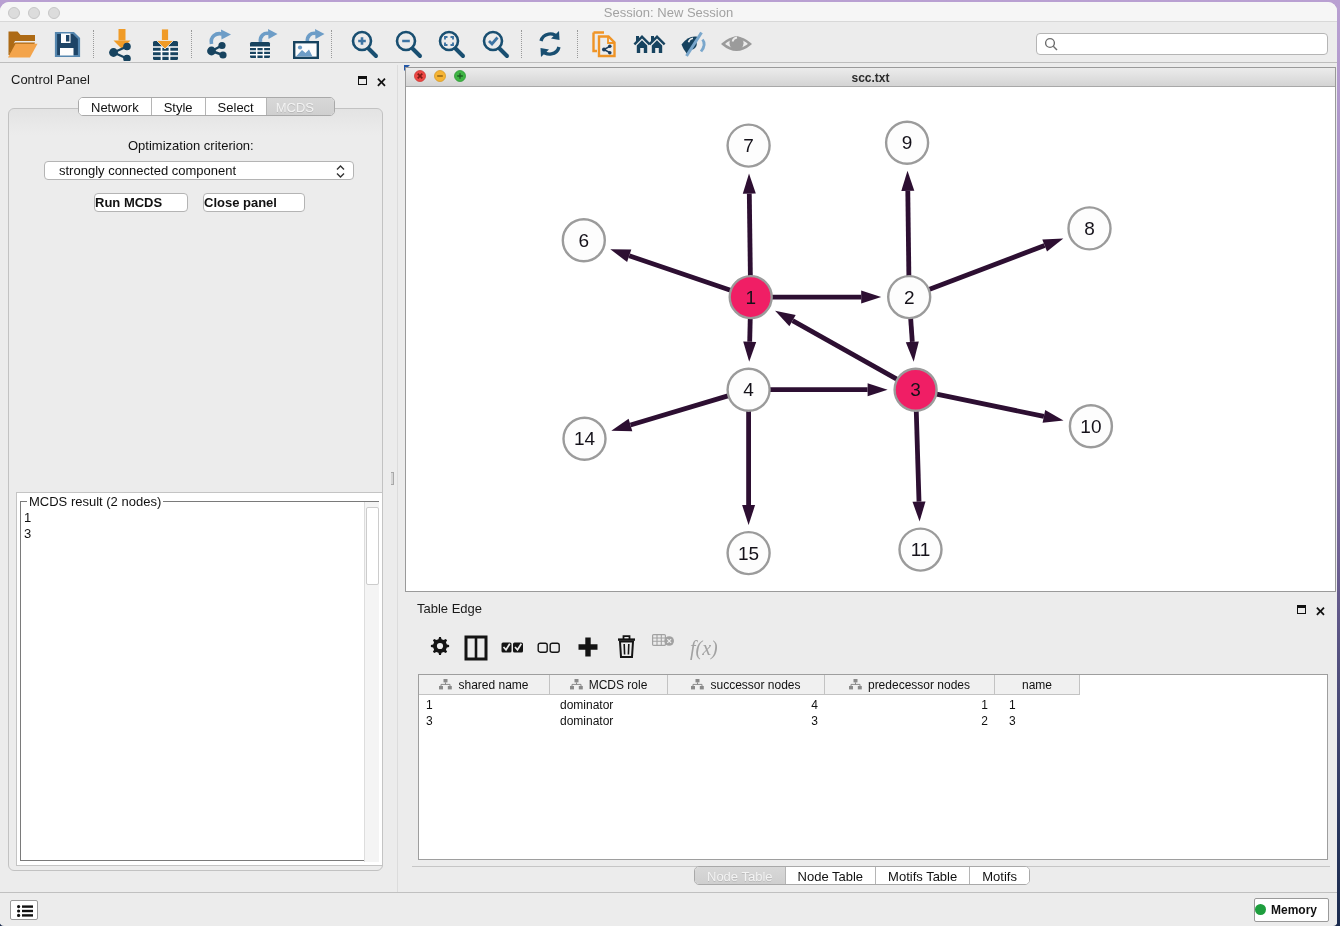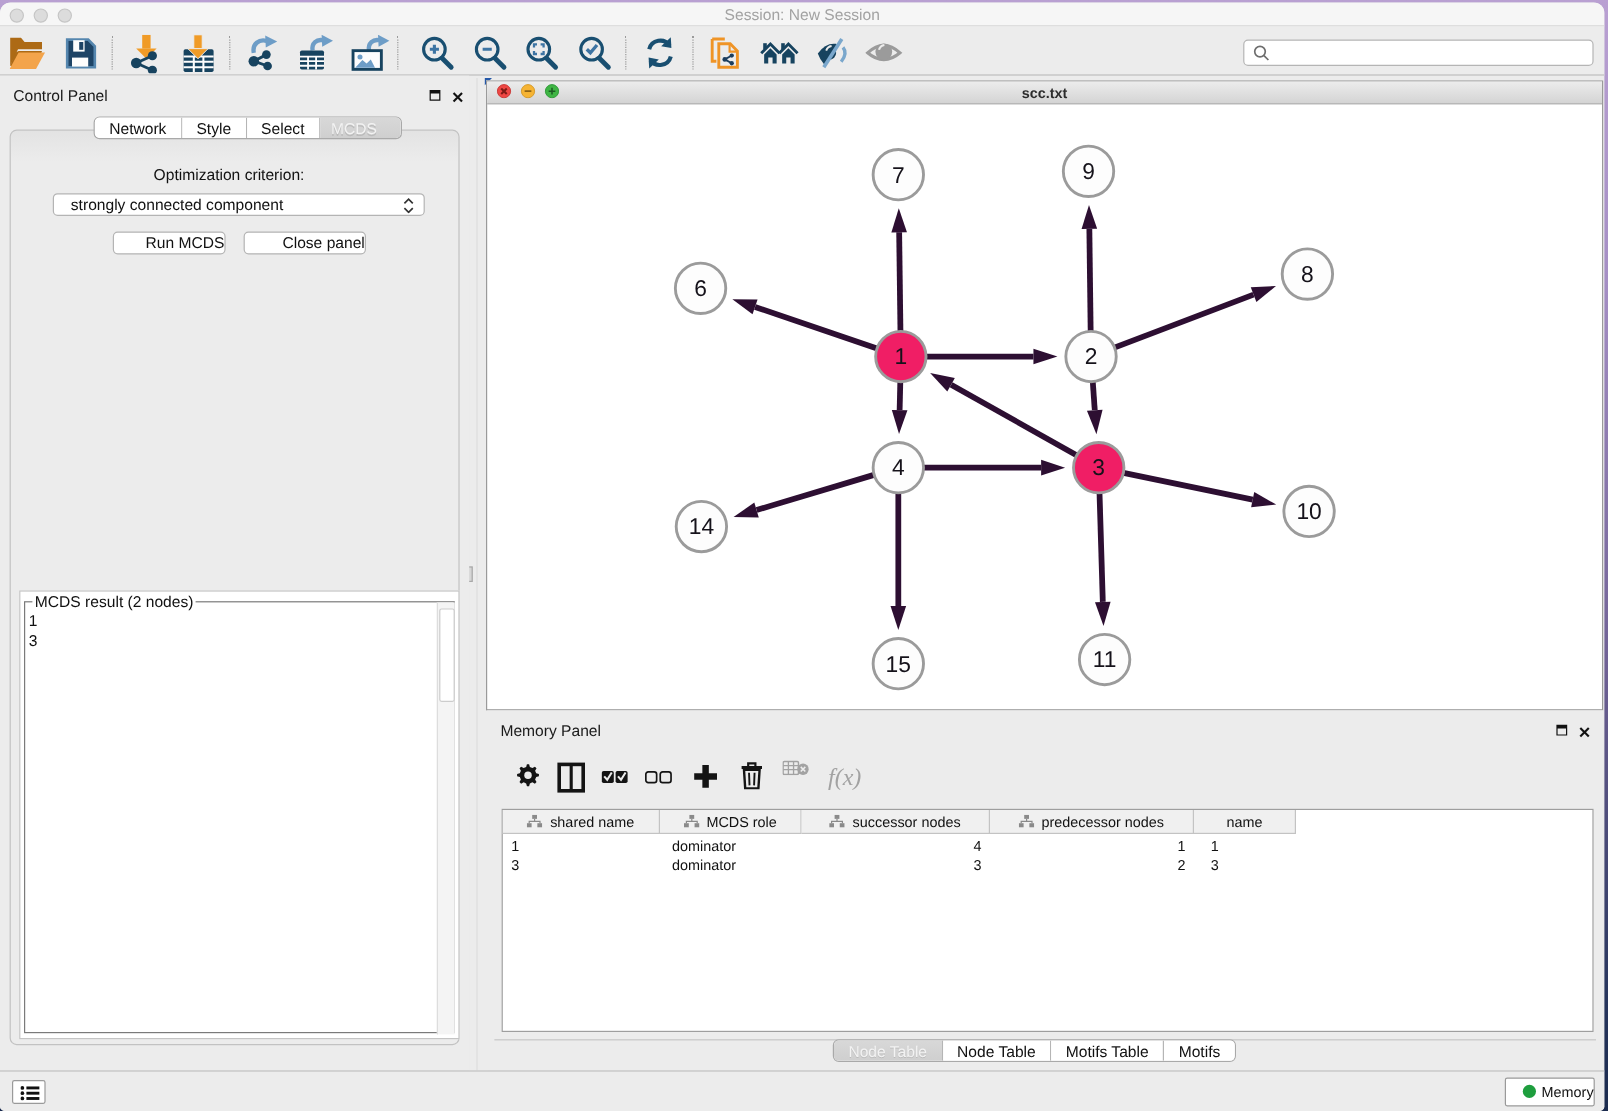--- a/index.html
+++ b/index.html
@@ -18,21 +18,21 @@
 .search { position:absolute; left:1036px; top:31px; width:292px; height:22px; background:#fff; border:1px solid #b5b5b5; border-radius:4px; }
 
 .cpanel { position:absolute; left:0; top:61px; width:391px; height:829px; background:#ececec; }
 .phead { font-size:13px; color:#1a1a1a; }
 .mini { position:absolute; font-size:12px; color:#111; }
 .tabs { position:absolute; display:flex; height:19px; border:1px solid #a9a9a9; border-radius:5px; overflow:hidden; background:#fff; font-size:13px; }
 .tab { padding:1px 12px 0 12px; line-height:17px; color:#111; border-right:1px solid #b5b5b5; background:#fff; text-align:center; }
 .tab:last-child { border-right:none; }
 .tab.sel { background:linear-gradient(#d8d8d8,#cfcfcf); color:#f3f3f3; text-shadow:0 1px 0 #bbb; }
 .tabpanel { position:absolute; left:8px; top:45px; width:375px; height:763px; border:1px solid #c2c2c2; border-radius:6px; background:linear-gradient(#e3e3e3 0px, #ececec 26px); }
-.btn { position:absolute; background:#fff; border:1px solid #b4b4b4; border-radius:4px; font-size:13px; color:#111; text-align:right; }
+.btn { position:absolute; background:#fff; border:1px solid #b4b4b4; border-radius:4px; font-size:13px; color:#111; text-align:left;font-weight:bold; }
 .selectbox { position:absolute; left:44px; top:98px; width:310px; height:19px; background:#fff; border:1px solid #b4b4b4; border-radius:4px; font-size:13px; color:#111; line-height:17px; padding-left:14px; }
 .fieldbox { position:absolute; left:16px; top:429px; width:367px; height:374px; background:#fff; border:1px solid #c4c4c4; }
 .fieldset { position:absolute; left:3px; top:8px; right:3px; bottom:4px; border:1px solid #7a7a7a; }
 .legend { position:absolute; left:6px; top:-8px; background:#fff; padding:0 2px; font-size:13px; color:#111; }
 
 .netwin { position:absolute; left:405px; top:65px; width:931px; height:525px; background:#fff; border:1px solid #9a9a9a; }
 .nettitle { position:absolute; left:0; top:0; width:100%; height:19px; background:linear-gradient(#ececec,#d4d4d4); border-bottom:1px solid #a8a8a8; }
 .nettitle .txt { position:absolute; width:100%; top:3px; text-align:center; font-size:12px; font-weight:bold; color:#2c2c2c; }
 
 .tpanel { position:absolute; left:406px; top:590px; width:930px; height:300px; background:#ececec; }
@@ -279,21 +279,21 @@
         <text x="500.1" y="62.3">9</text>
         <text x="683.9" y="345.7">10</text>
         <text x="513.5" y="469.1">11</text>
         <text x="177.5" y="358.3">14</text>
         <text x="341.6" y="472.6">15</text>
       </g>
     </svg>
   </div>
 
   <div class="tpanel" id="tpanel">
-    <div class="phead" style="position:absolute;left:11px;top:9px;">Memory Panel</div>
+    <div class="phead" style="position:absolute;left:11px;top:9px;">Table Edge</div>
     <div class="winbtns" style="position:absolute;right:10px;top:10px;"><span class="fl"></span><span class="xx">✕</span></div>
     <div class="tptools">
       <svg style="position:absolute;left:24px;top:44px;" width="20" height="20" viewBox="0 0 20 20">
           <path d="M10 1 L12 1 L12.7 3.5 L15 4.5 L17.3 3.2 L18.8 4.7 L17.5 7 L18.5 9.3 L21 10 L21 12 L18.5 12.7 L17.5 15 L18.8 17.3 L17.3 18.8 L15 17.5 L12.7 18.5 L12 21 L10 21 L9.3 18.5 L7 17.5 L4.7 18.8 L3.2 17.3 L4.5 15 L3.5 12.7 L1 12 L1 10 L3.5 9.3 L4.5 7 L3.2 4.7 L4.7 3.2 L7 4.5 L9.3 3.5 Z" fill="#141414" transform="scale(0.91)"></path>
           <circle cx="10" cy="10" r="3.1" fill="#ececec"></circle>
         </svg>
       <svg style="position:absolute;left:58px;top:43px;" width="24" height="26" viewBox="0 0 24 26">
           <rect x="2" y="2" width="20" height="22" fill="none" stroke="#141414" stroke-width="3"></rect>
           <path d="M12 2 L12 24" stroke="#141414" stroke-width="2.6"></path>
         </svg>

